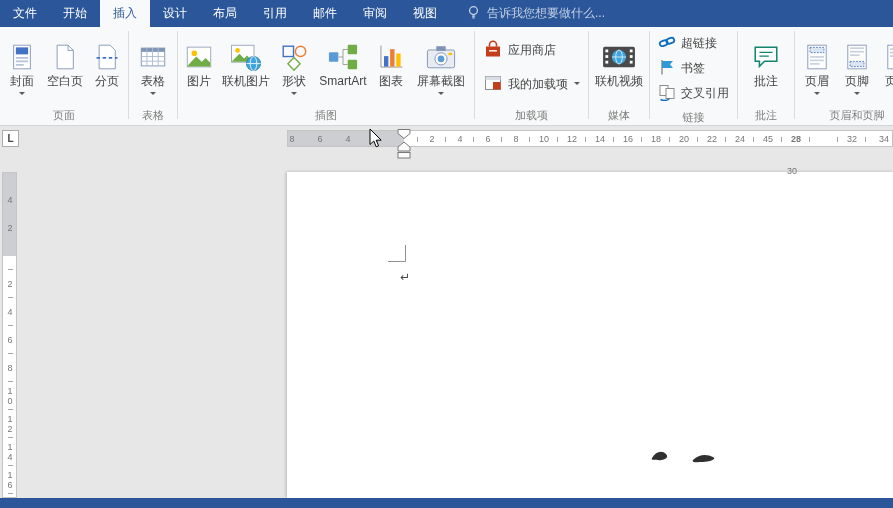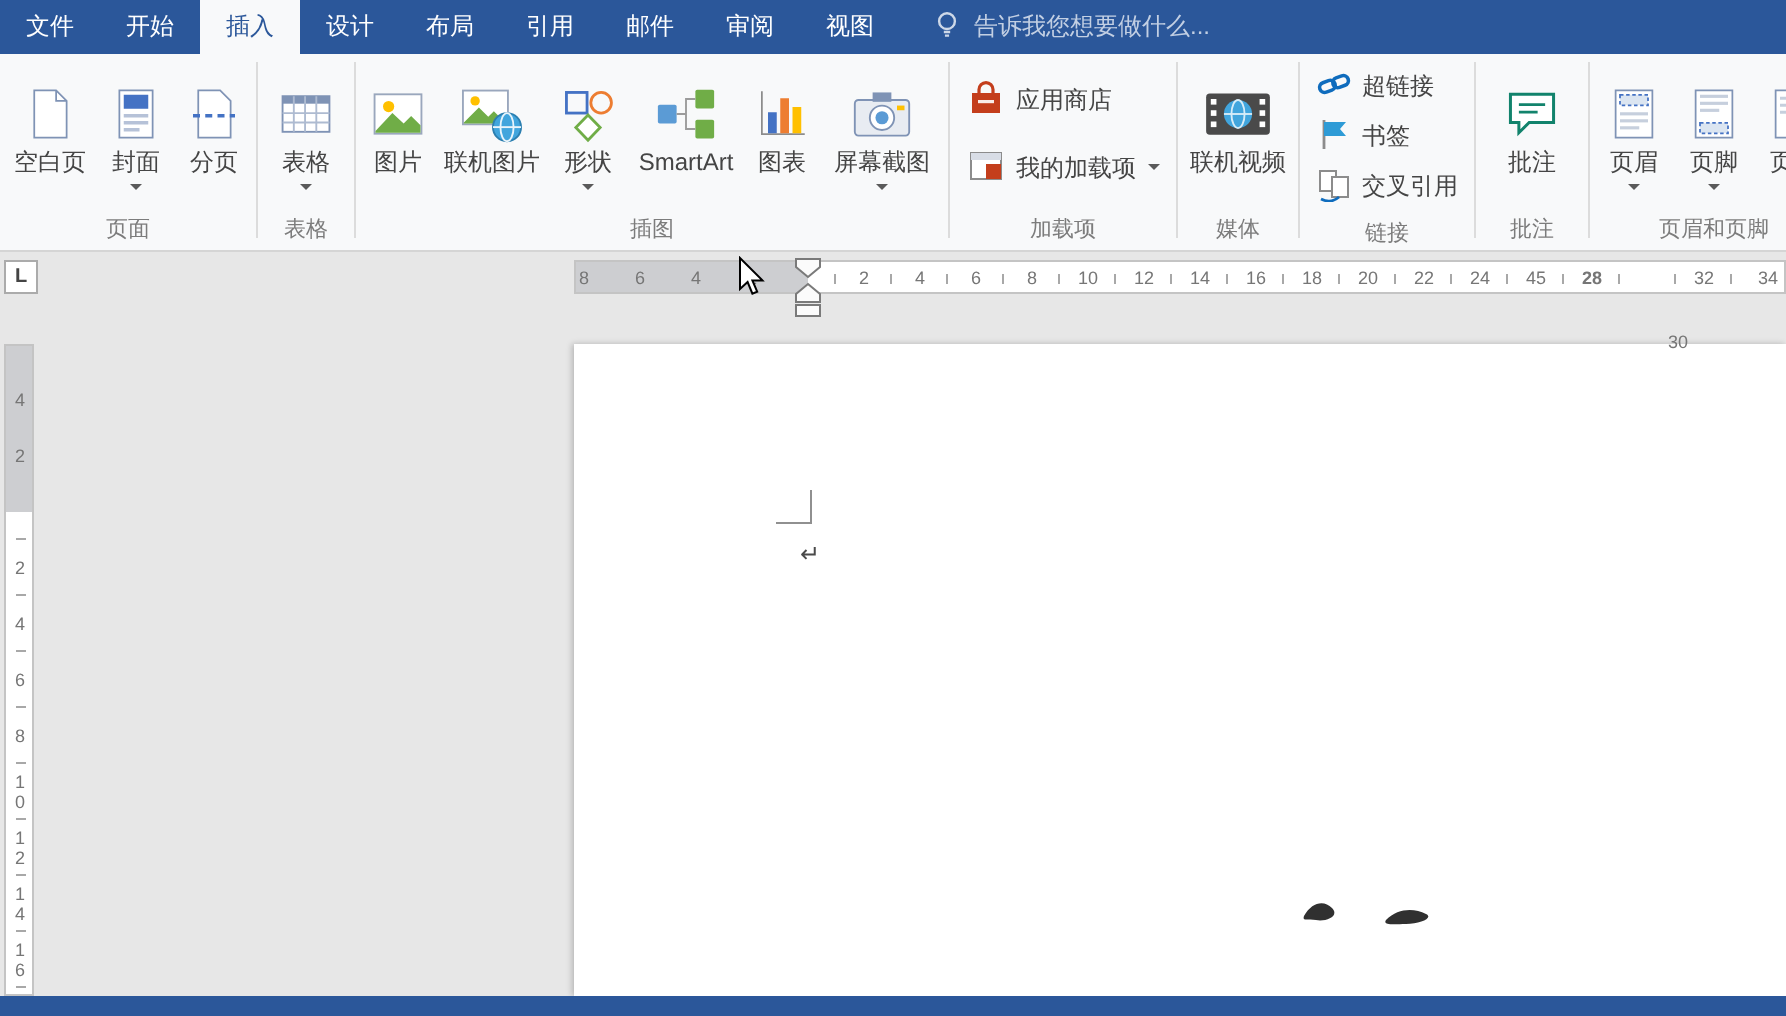--- a/index.html
+++ b/index.html
@@ -76,41 +76,41 @@
           </svg>
       </span>
       <span>告诉我您想要做什么...</span>
     </div>
   </div>
 
   <div class="ribbon">
 
     <div class="group">
       <div class="group-content">
-        <div class="btnL" style="min-width:46px">
-          <span class="ic">
-            <svg width="28" height="30" viewBox="0 0 32 32">
-                <path d="M7 2.5 h12.5 l6 6 v21 h-18.5 z" fill="#fff" stroke="#7f93b5"></path>
-                <path d="M19.5 2.5 v6 h6" fill="none" stroke="#7f93b5"></path>
-              </svg>
-          </span>
-          <span class="lb">空白页</span>
-        </div>
         <div class="btnL">
           <span class="ic">
             <svg width="28" height="30" viewBox="0 0 32 32">
                 <rect x="6.5" y="2.5" width="19" height="27" fill="#fff" stroke="#7f93b5"></rect>
                 <rect x="9" y="5" width="14" height="8" fill="#4472c4"></rect>
                 <rect x="9" y="16" width="14" height="2" fill="#b6c2d8"></rect>
                 <rect x="9" y="20" width="14" height="2" fill="#b6c2d8"></rect>
                 <rect x="9" y="24" width="9" height="2" fill="#b6c2d8"></rect>
               </svg>
           </span>
           <span class="lb">封面</span>
           <span class="dcaret"></span>
+        </div>
+        <div class="btnL" style="min-width:46px">
+          <span class="ic">
+            <svg width="28" height="30" viewBox="0 0 32 32">
+                <path d="M7 2.5 h12.5 l6 6 v21 h-18.5 z" fill="#fff" stroke="#7f93b5"></path>
+                <path d="M19.5 2.5 v6 h6" fill="none" stroke="#7f93b5"></path>
+              </svg>
+          </span>
+          <span class="lb">空白页</span>
         </div>
         <div class="btnL" style="min-width:38px">
           <span class="ic">
             <svg width="28" height="30" viewBox="0 0 32 32">
                 <path d="M7 2.5 h12.5 l6 6 v21 h-18.5 z" fill="#fff" stroke="#7f93b5"></path>
                 <line x1="4" y1="17" x2="28" y2="17" stroke="#4472c4" stroke-width="2" stroke-dasharray="4 3"></line>
               </svg>
           </span>
           <span class="lb">分页</span>
         </div>
@@ -393,21 +393,21 @@
       <span class="tick" style="left: 544px;">10</span>
       <span class="tick" style="left: 572px;">12</span>
       <span class="tick" style="left: 600px;">14</span>
       <span class="tick" style="left: 628px;">16</span>
       <span class="tick" style="left: 656px;">18</span>
       <span class="tick" style="left: 684px;">20</span>
       <span class="tick" style="left: 712px;">22</span>
       <span class="tick" style="left: 740px;">24</span>
       <span class="tick" style="left: 768px;">45</span>
       <span class="tick" style="left: 796px; font-weight: bold;">28</span>
-      <span class="tick" style="left: 839px; margin-top: 32px;">30</span>
+      <span class="tick" style="left: 792px; margin-top: 32px;">30</span>
       <span class="tick" style="left: 852px;">32</span>
       <span class="tick" style="left: 884px; text-align: center;">34</span>
     </div>
 
   <svg class="indent-markers" width="15" height="30">
     <polygon points="1,0.5 13,0.5 13,4.5 7,9.5 1,4.5" fill="#fbfbfb" stroke="#7a7a7a"></polygon>
     <polygon points="7,13 13,18 13,22 1,22 1,18" fill="#fbfbfb" stroke="#7a7a7a"></polygon>
     <rect x="1" y="23.5" width="12" height="5.5" fill="#fbfbfb" stroke="#7a7a7a"></rect>
   </svg>
 

